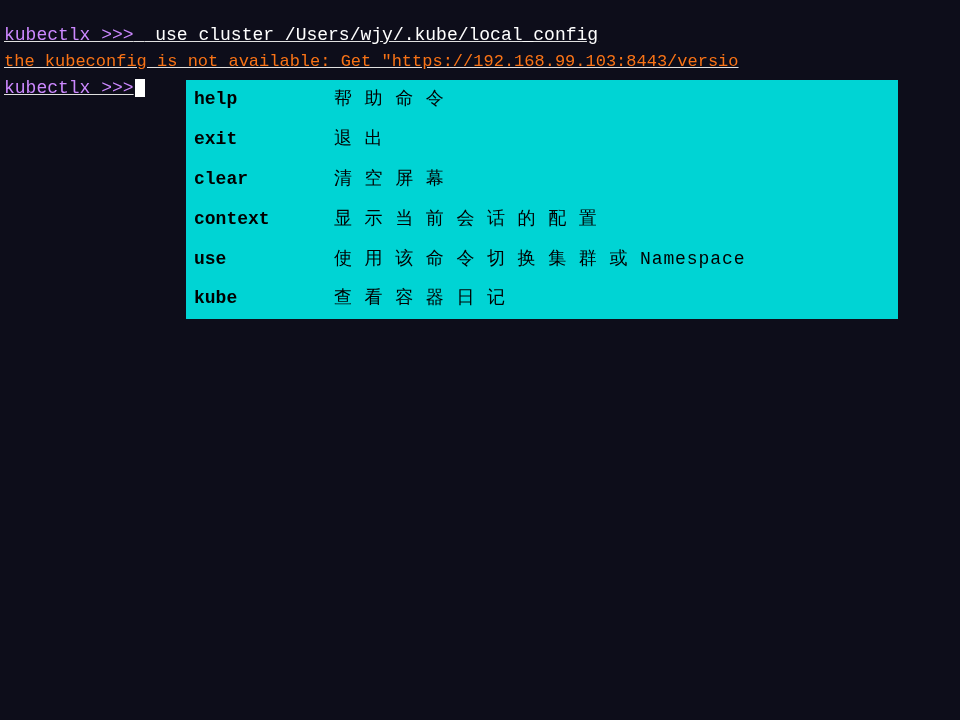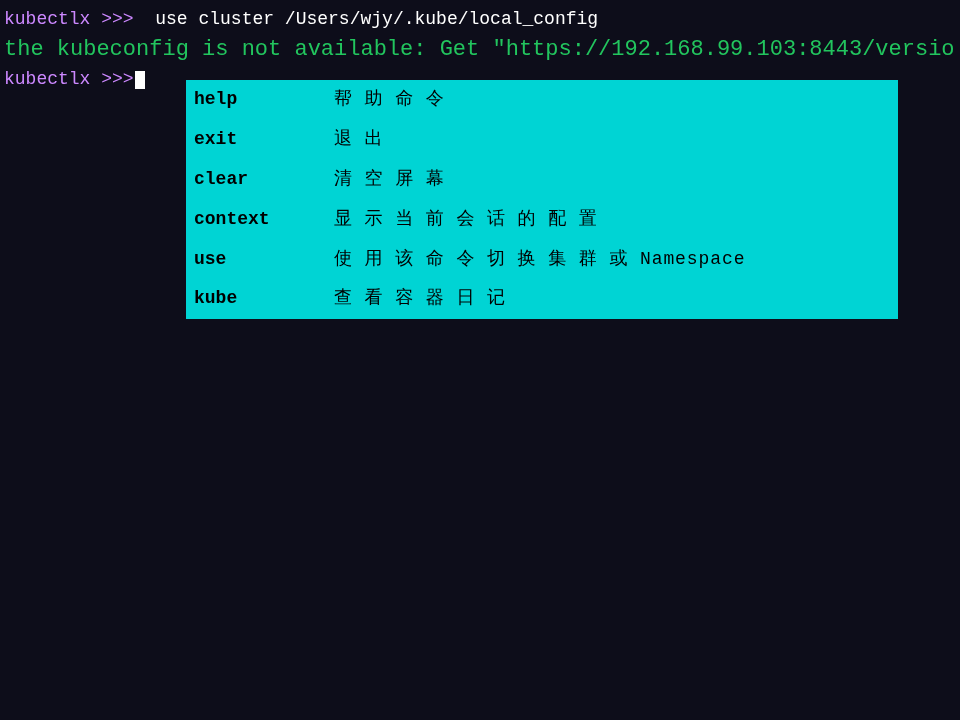--- a/index.html
+++ b/index.html
@@ -19,21 +19,22 @@
     .terminal {
       width: 960px;
       height: 720px;
       background-color: #0d0d1a;
       color: #e0e0e0;
       padding: 0;
       position: relative;
     }
 
     .terminal-output {
-      padding: 6px 0;
+      padding: 22px 0;
+      text-decoration: underline;
     }
 
     .line {
       display: flex;
       align-items: baseline;
       line-height: 1.5;
       font-size: 18px;
       padding: 0 4px;
       white-space: pre;
     }
@@ -44,22 +45,22 @@
 
     .prompt-arrow {
       color: #cc88ff;
     }
 
     .cmd-text {
       color: #ffffff;
     }
 
     .error-text {
-      color: #22c55e;
-      font-size: 22px;
+      color: #f97316;
+      font-size: 17px;
     }
 
     .cursor-line {
       display: flex;
       align-items: center;
       font-size: 18px;
       padding: 0 4px;
       line-height: 1.5;
     }
 

